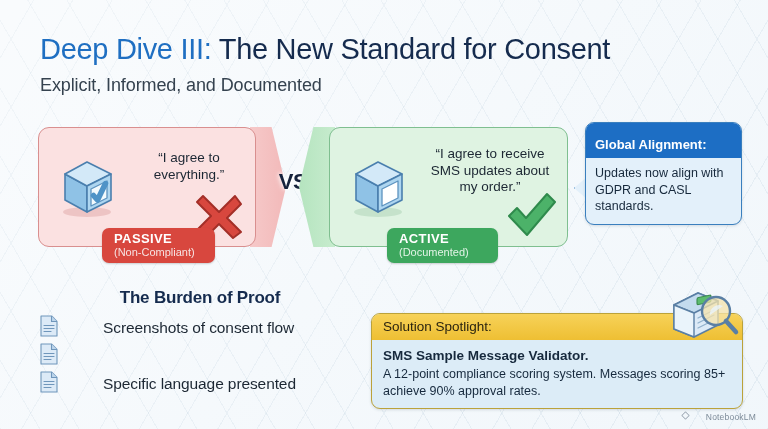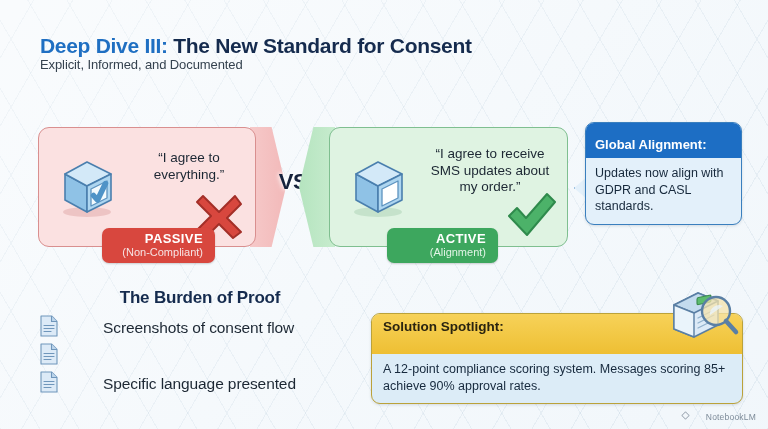--- a/index.html
+++ b/index.html
@@ -27,30 +27,31 @@
   }
 
   
   #header {
     position: absolute;
     left: 40px;
     top: 34px;
     width: 700px;
   }
   #title {
-    font-size: 21px;
-    font-weight: bold;
+    font-size: 29px;
+    font-weight: normal;
     color: #152b4e;
     letter-spacing: -0.3px;
     white-space: nowrap;
     line-height: 1.1;
   }
   #title .accent { color: #1f6fc2; }
   #subtitle {
-    font-size: 13px;
+    margin-top: 9px;
+    font-size: 18px;
     color: #35424f;
     letter-spacing: -0.1px;
   }
 
   
   .cmp-card {
     position: absolute;
     border-radius: 11px;
     box-sizing: border-box;
   }
@@ -116,21 +117,21 @@
     position: absolute;
     right: 8px;
     bottom: 2px;
     width: 56px;
     height: 56px;
   }
 
   .badge {
     position: absolute;
     border-radius: 7px;
-    text-align: right;
+    text-align: left;
     color: #ffffff;
     padding: 4px 12px 5px 12px;
     box-sizing: border-box;
     line-height: 1.05;
     box-shadow: 0 1px 2px rgba(0,0,0,0.18);
   }
   .badge .b-main {
     display: block;
     font-size: 13px;
     font-weight: bold;
@@ -249,22 +250,22 @@
     border: 1.5px solid #bba23a;
     border-radius: 9px;
     overflow: hidden;
     background: #dcecf7;
     box-shadow: 0 1px 3px rgba(40,60,80,0.16);
   }
   #spotlight .sp-head {
     background: linear-gradient(180deg, #f7d259 0%, #eebf33 100%);
     color: #2a2410;
     font-size: 13.5px;
-    font-weight: bold;
-    padding: 5px 11px 20px 11px;
+    font-weight: normal;
+    padding: 5px 11px 6px 11px;
   }
   #spotlight .sp-body {
     padding: 7px 11px 9px 11px;
     font-size: 12.5px;
     color: #16293d;
     line-height: 1.33;
   }
   #spotlight .sp-lead {
     font-weight: bold;
     font-size: 13.5px;
@@ -352,21 +353,21 @@
       <div class="card-quote">“I agree to receive SMS updates about my order.”</div>
       <span class="mark">
         <svg viewBox="0 0 56 56" width="56" height="56">
           <path d="M6 28 L14 20 L23 30 L44 6 L52 14 L24 47 Z" fill="#4cb269" stroke="#2f8a4c" stroke-width="2" stroke-linejoin="round"></path>
         </svg>
       </span>
     </div>
   </div>
   <div id="active-badge" class="badge">
     <span class="b-main">ACTIVE</span>
-    <span class="b-sub">(Alignment)</span>
+    <span class="b-sub">(Documented)</span>
   </div>
 
   <div id="callout-tail"></div>
   <div id="global-callout">
     <div class="co-head">Global Alignment:</div>
     <div class="co-body">Updates now align with GDPR and CASL standards.</div>
   </div>
 
   <div id="burden">
     <div id="burden-title">The Burden of Proof</div>
@@ -412,20 +413,21 @@
           </g>
         </svg>
       </span>
       <span class="burden-text">Specific language presented</span>
     </div>
   </div>
 
   <div id="spotlight">
     <div class="sp-head">Solution Spotlight:</div>
     <div class="sp-body">
+      <span class="sp-lead">SMS Sample Message Validator.</span>
       <span>A 12-point compliance scoring system. Messages scoring 85+ achieve 90% approval rates.</span>
     </div>
   </div>
 
   <span id="spotlight-icon">
     <svg viewBox="0 0 74 52" width="74" height="52">
 
       <path d="M6 18 L30 6 L50 14 L50 38 L26 50 L6 42 Z" fill="#dceaf7" stroke="#5a7fa4" stroke-width="1.6" stroke-linejoin="round"></path>
       <path d="M6 18 L30 6 L50 14 L26 26 Z" fill="#c3dbee" stroke="#5a7fa4" stroke-width="1.6" stroke-linejoin="round"></path>
       <path d="M26 26 L26 50 L6 42 L6 18 Z" fill="#eaf4fb" stroke="#5a7fa4" stroke-width="1.4" stroke-linejoin="round"></path>

